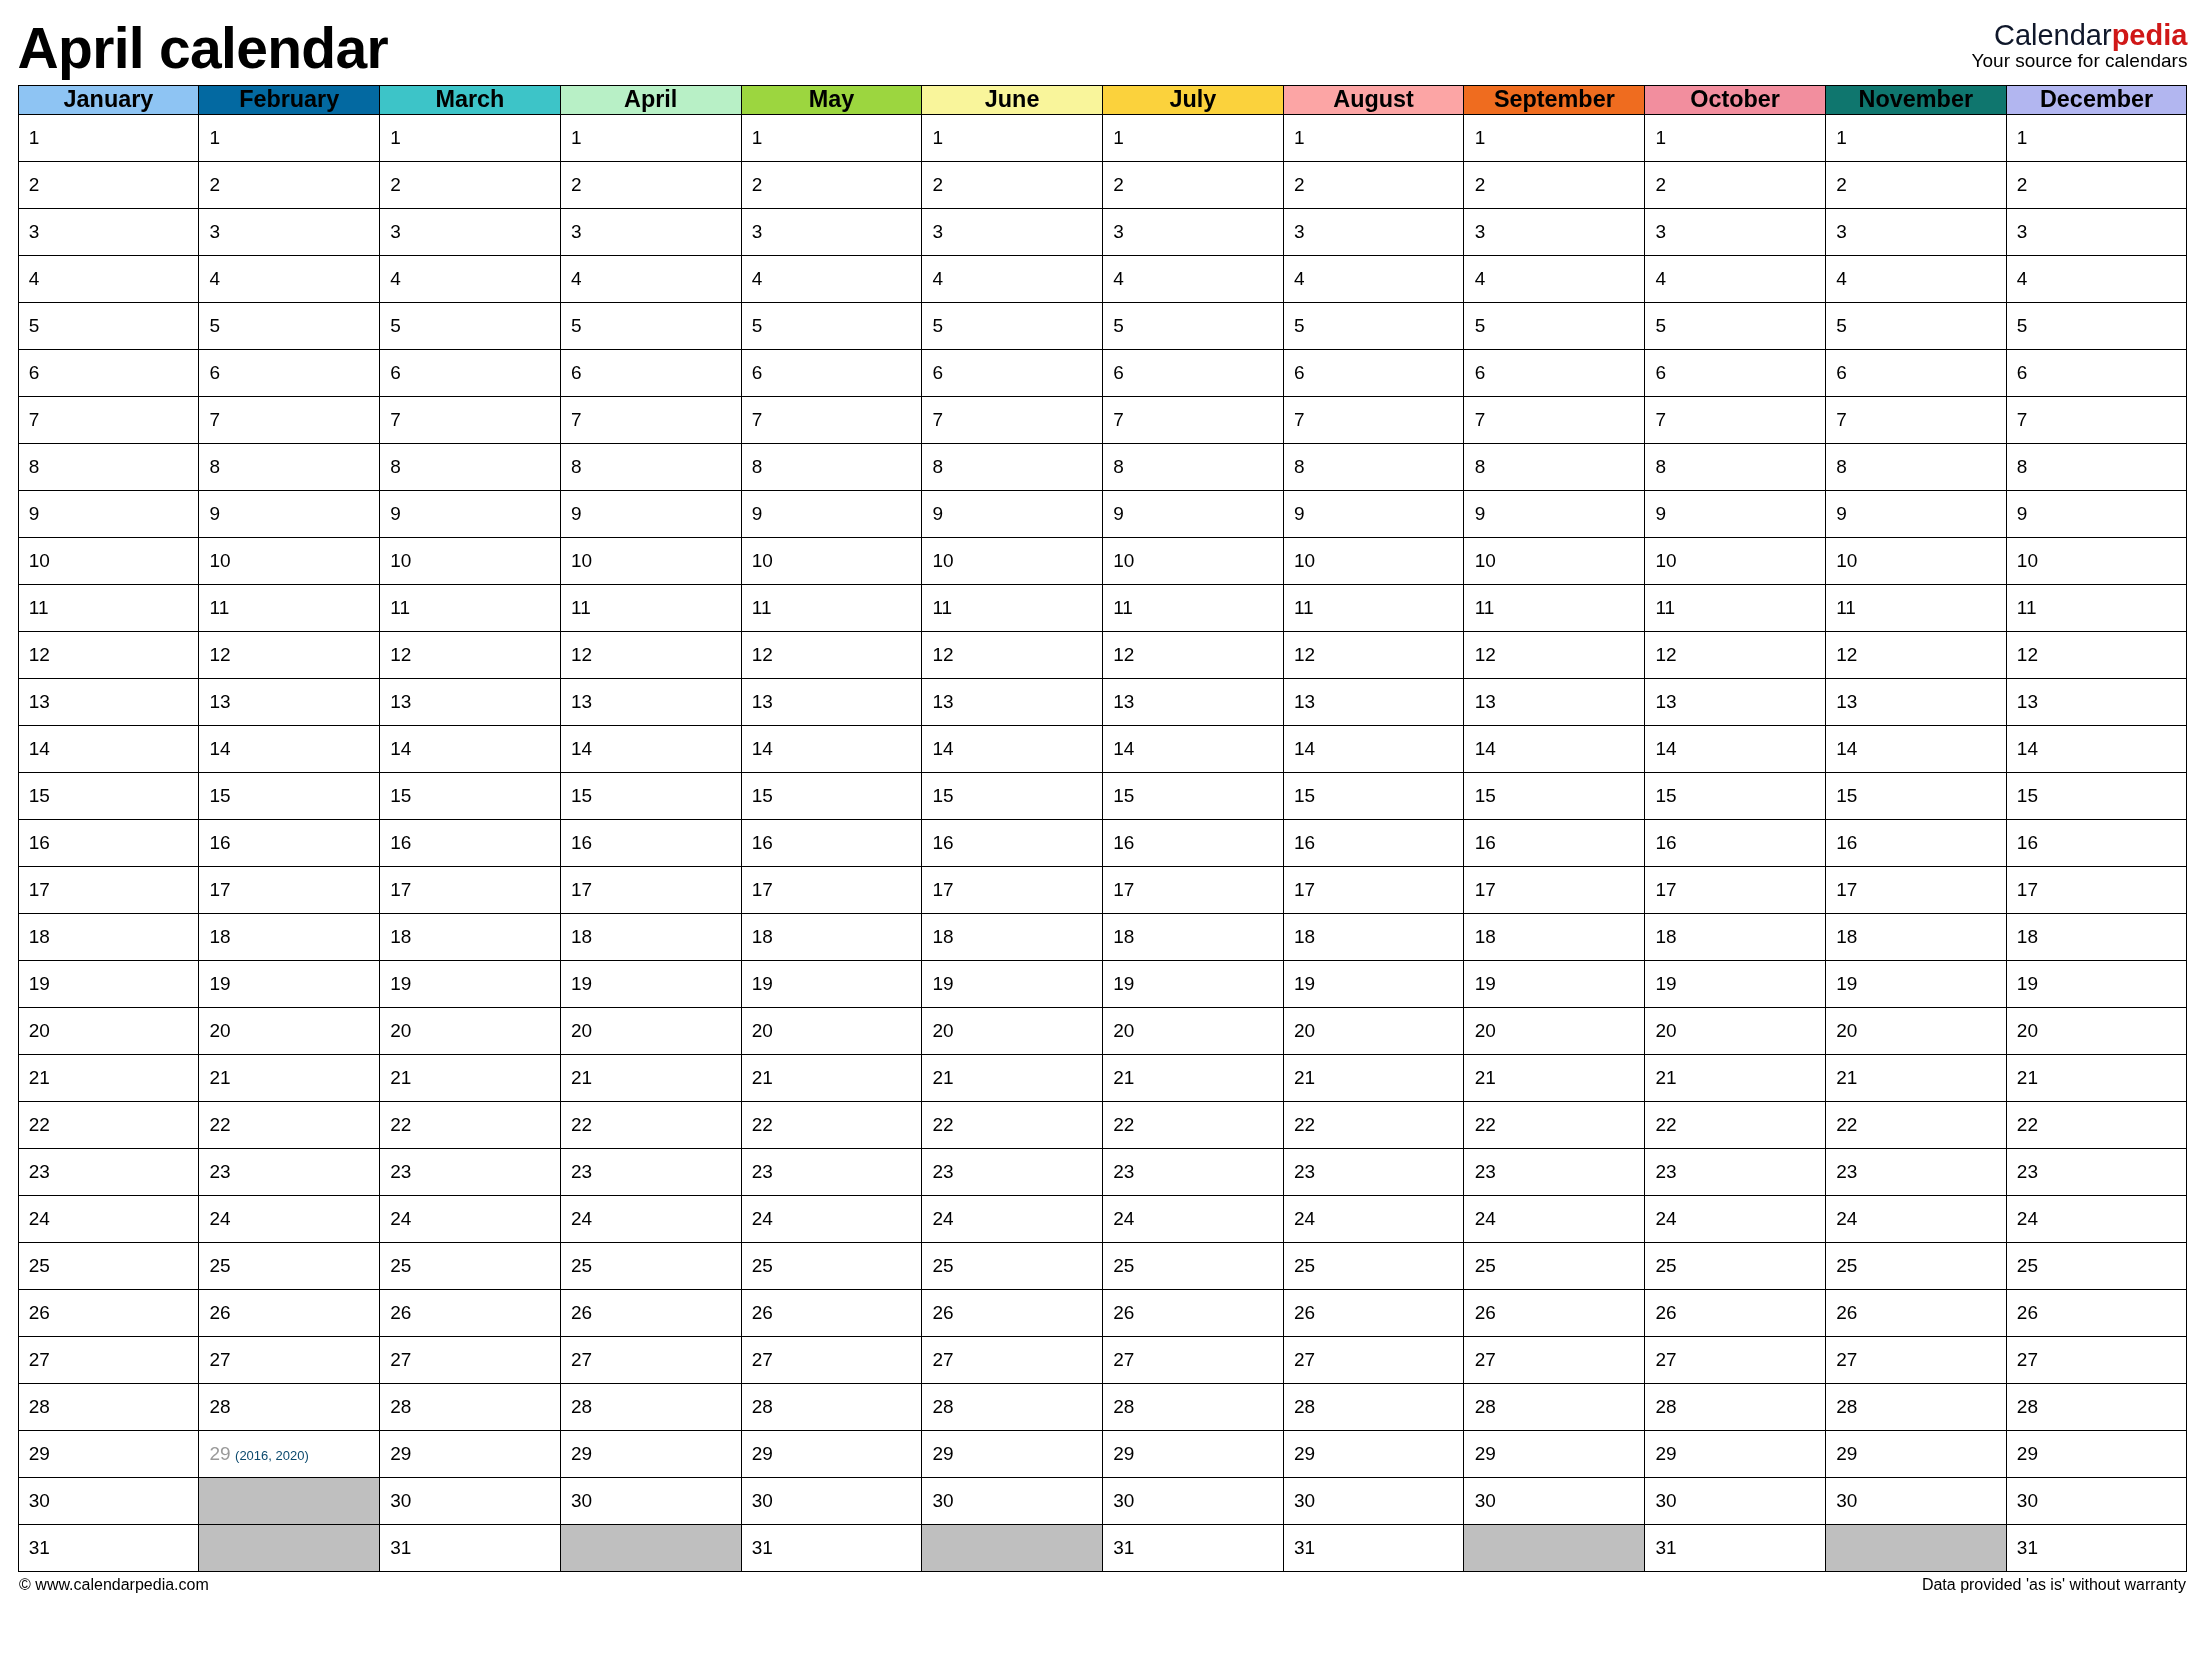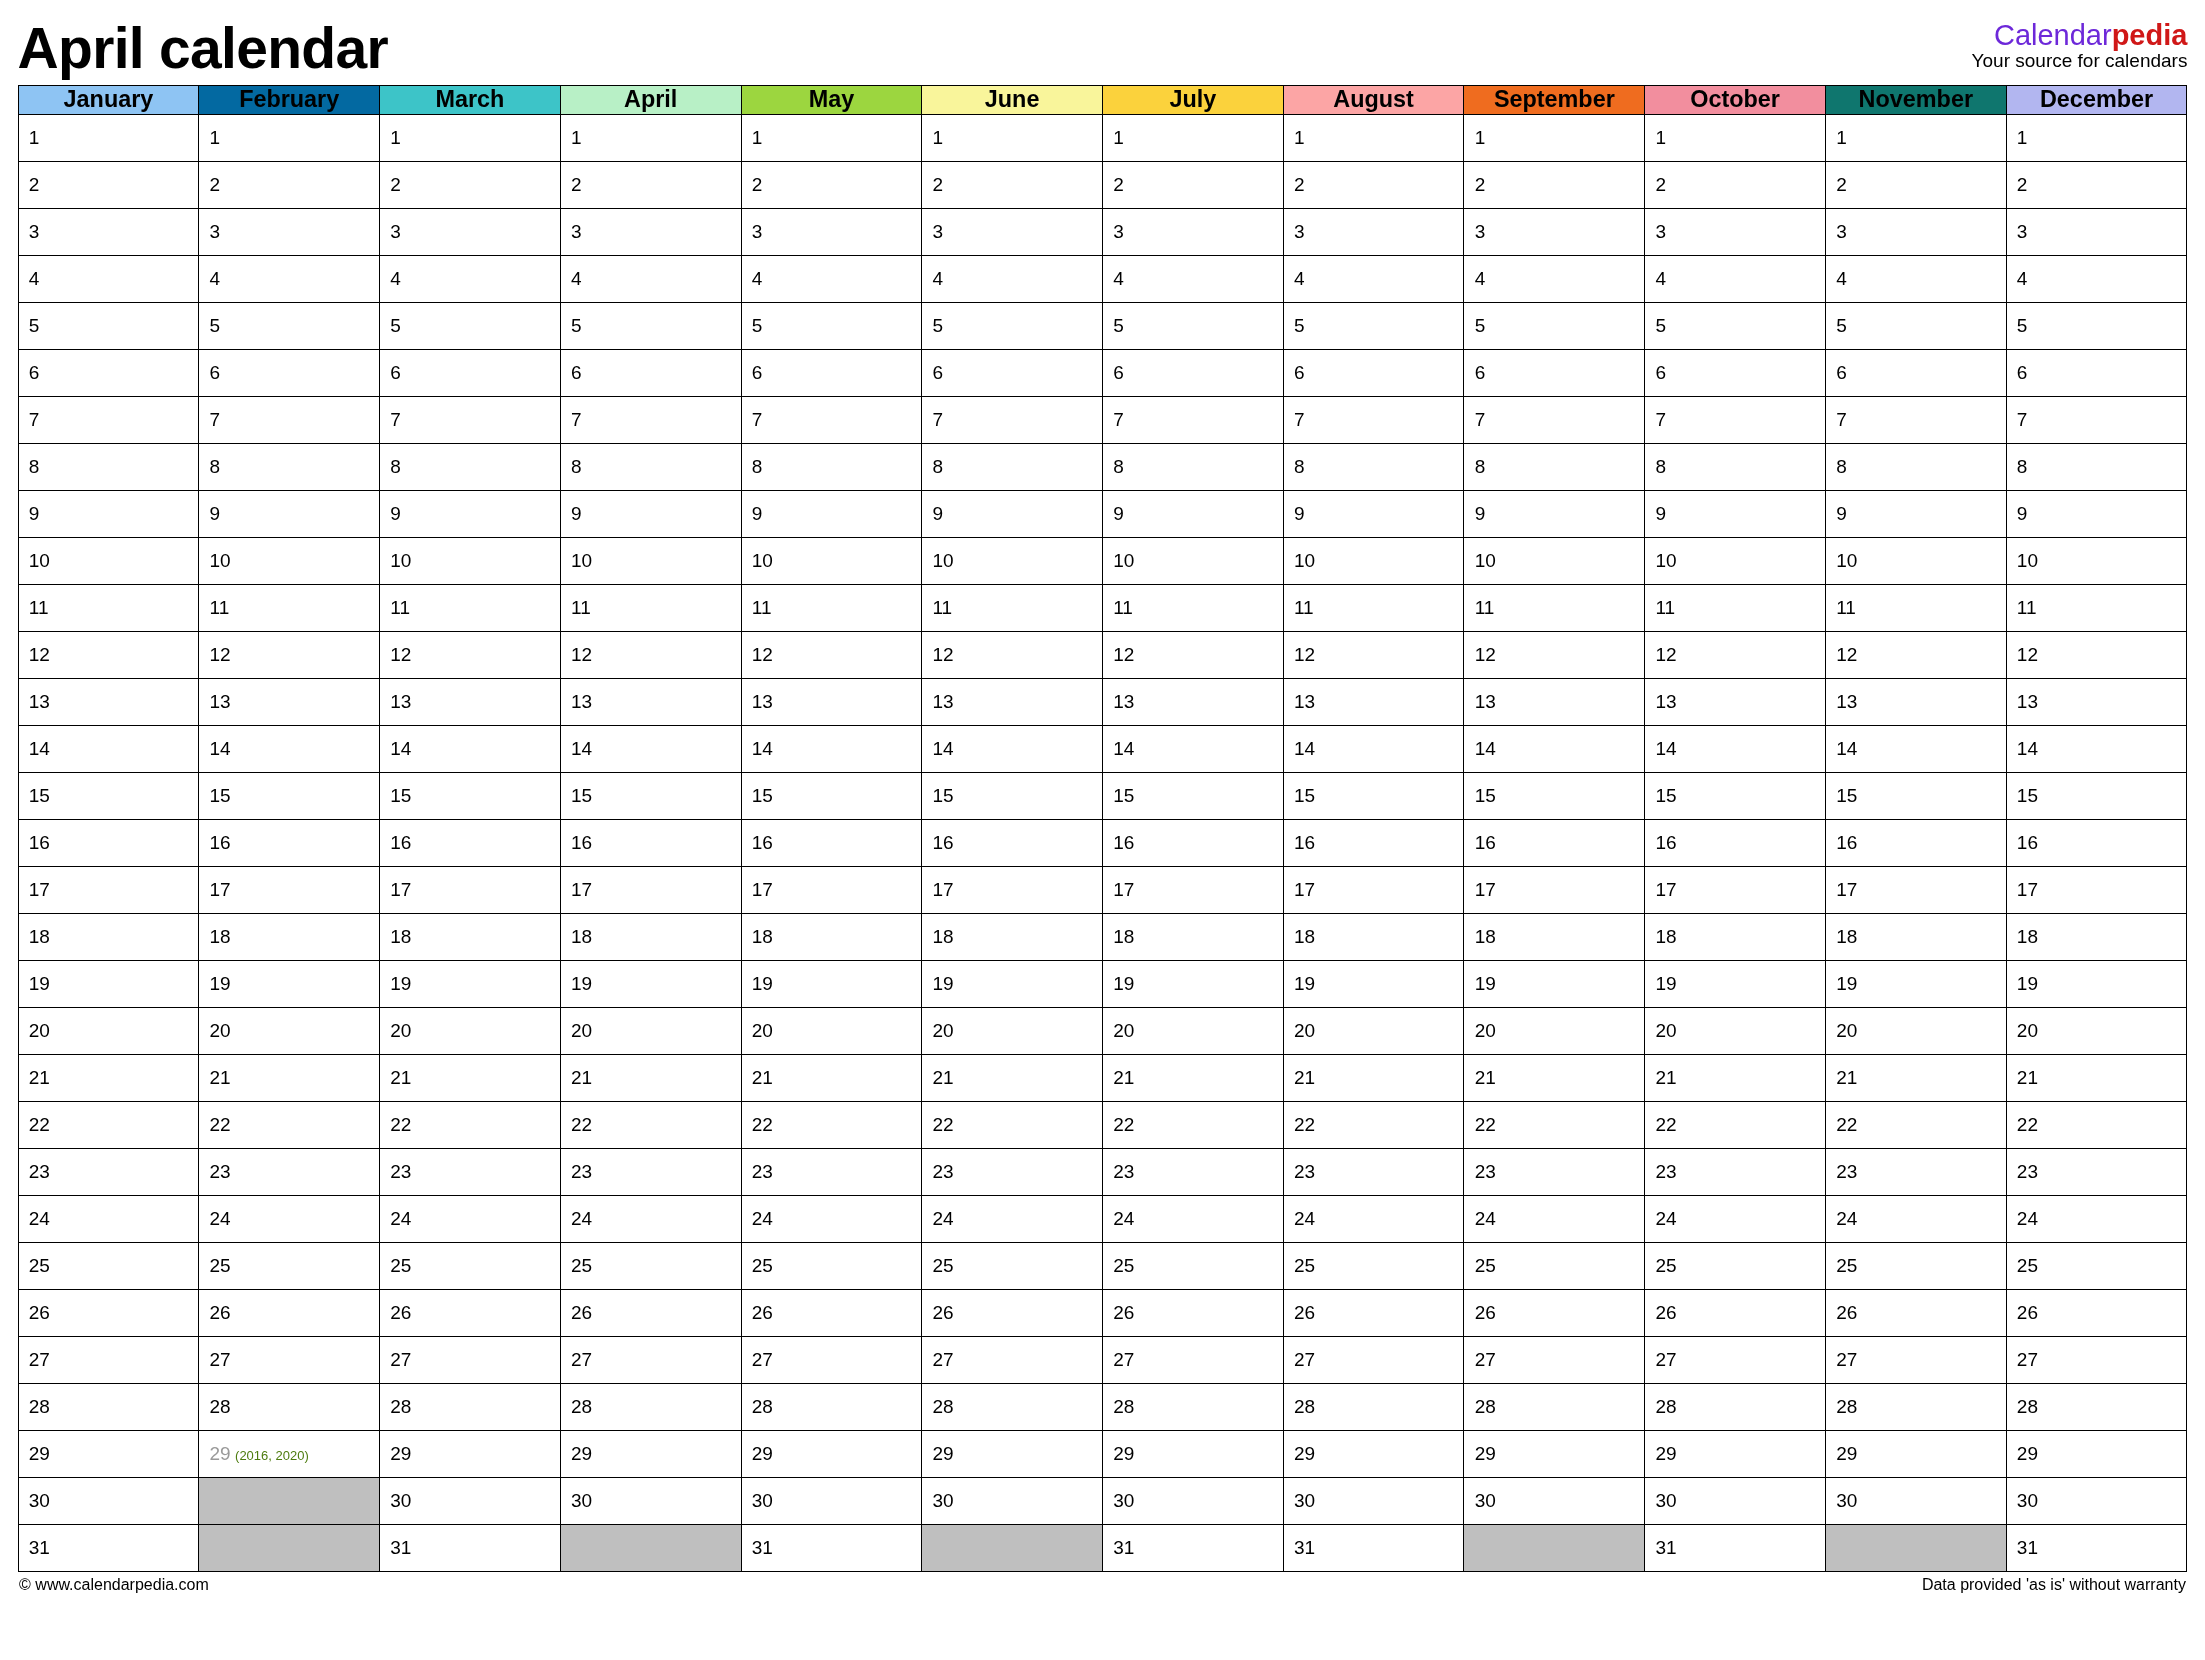--- a/index.html
+++ b/index.html
@@ -22,21 +22,21 @@
     letter-spacing: -0.7px;
   }
   .brand {
     text-align: right;
     padding-top: 4.4px;
   }
   .brand-name {
     font-size: 29px;
     font-weight: normal;
   }
-  .brand-name .b1 { color: #6d28d9; }
+  .brand-name .b1 { color: #0f172a; }
   .brand-name .b2 { color: #d01818; font-weight: bold; }
   .brand-tag {
     font-size: 19px;
     color: #000;
     margin-top: -1.5px;
   }
   table {
     width: 100%;
     border-collapse: collapse;
     table-layout: fixed;
@@ -57,21 +57,21 @@
   }
   td {
     font-size: 19px;
     color: #000;
   }
   td.grey {
     color: #9a9a9a;
   }
   td.grey .note {
     font-size: 13px;
-    color: #4d7c0f;
+    color: #0c4a6e;
     margin-left: 4.4px;
   }
   td.shaded {
     background: #bfbfbf;
   }
   .footer {
     display: flex;
     justify-content: space-between;
     font-size: 16px;
     color: #000;

